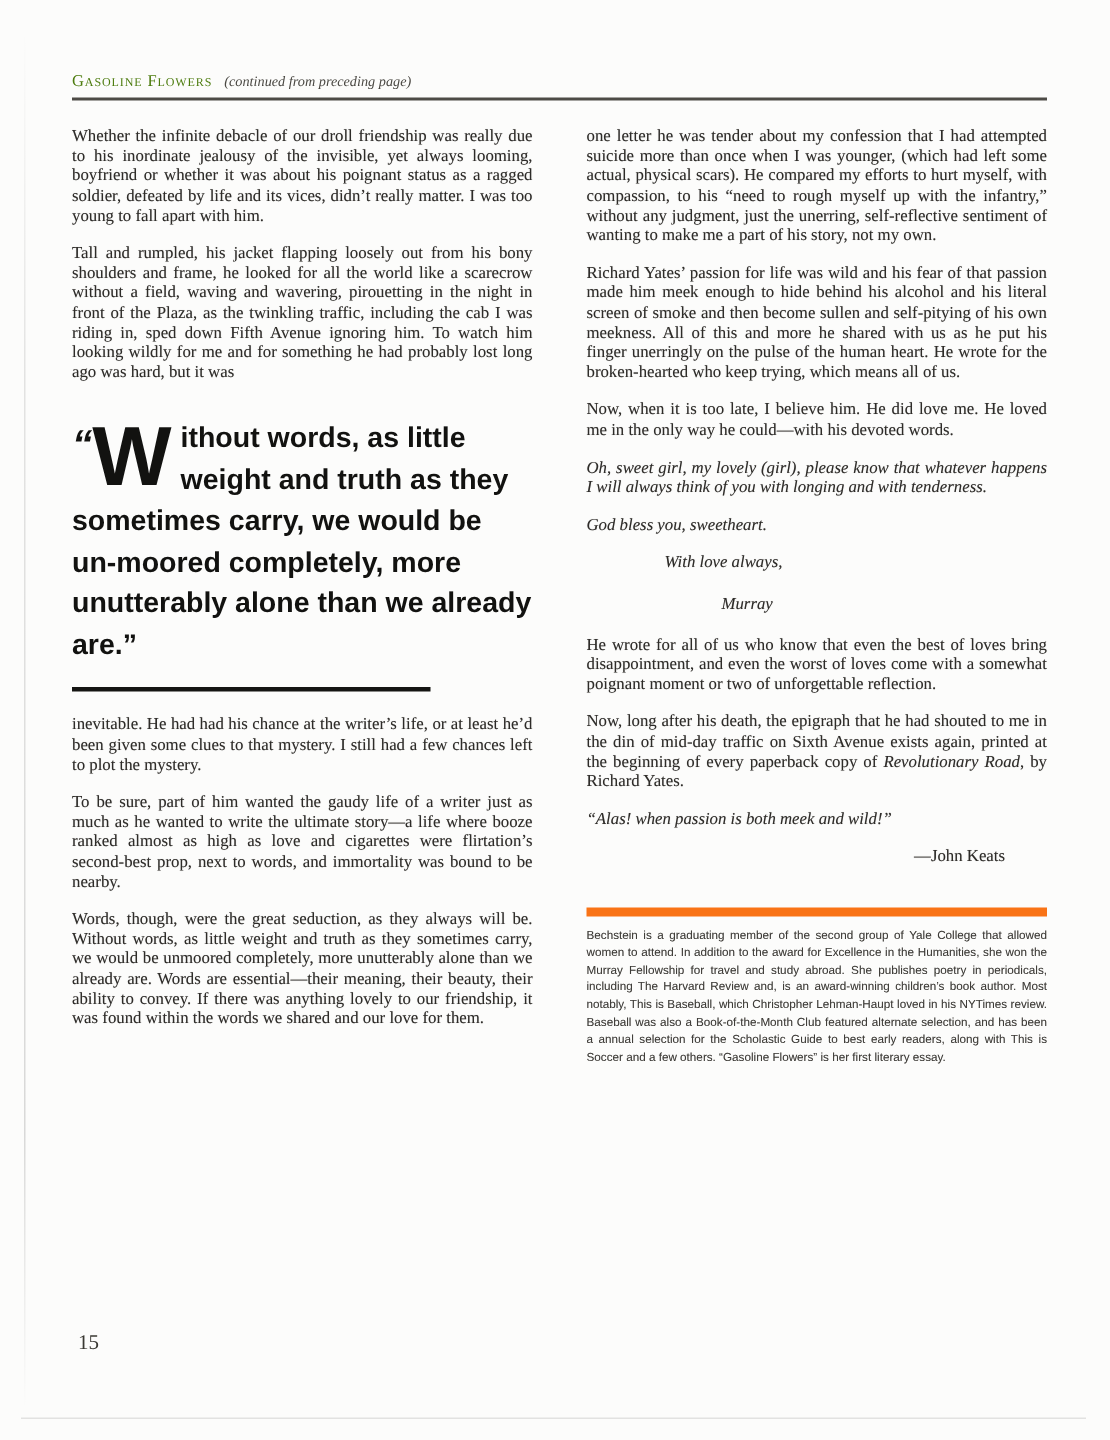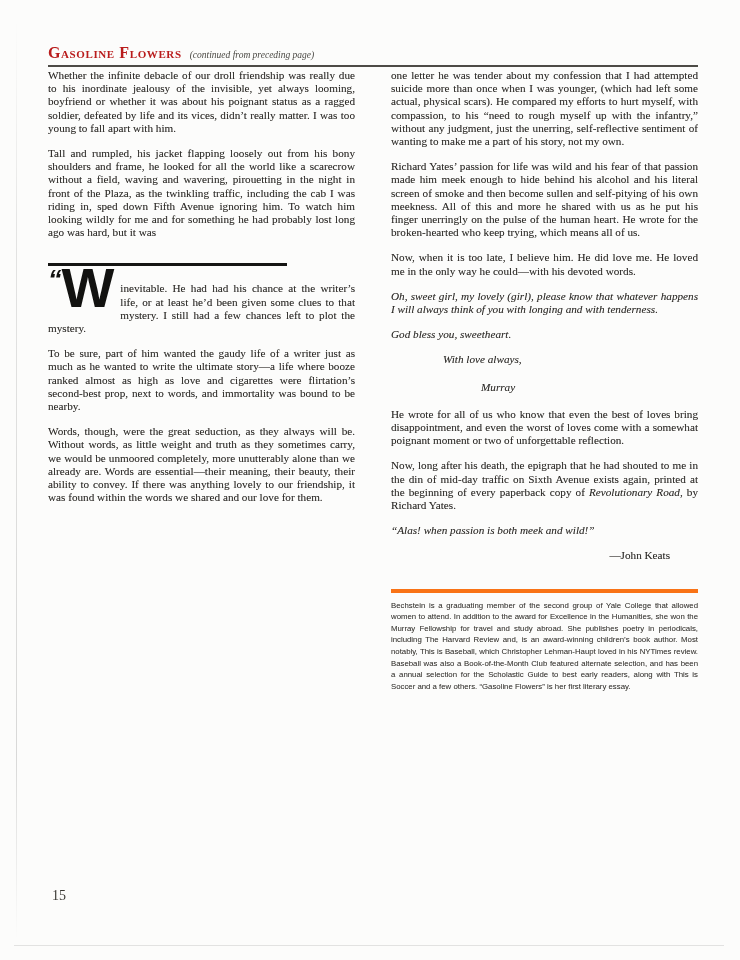--- a/index.html
+++ b/index.html
@@ -13,26 +13,26 @@
   .page { position:absolute; inset:0; background:#fcfcfb; }
   .edge-left  { position:absolute; left:16px; top:20px; width:1px; height:920px;
                 background:linear-gradient(transparent, rgba(0,0,0,0.10) 25%, rgba(0,0,0,0.14) 80%, transparent); }
   .edge-bottom{ position:absolute; left:14px; bottom:14px; height:1px; width:710px;
                 background:rgba(0,0,0,0.10); }
 
   .content { position:absolute; left:48px; top:44px; width:650px; }
 
   .masthead { white-space:nowrap; }
   .masthead .title {
-    font-variant:small-caps; font-weight:bold; font-size:16px; letter-spacing:0.6px; color:#b91c1c;
+    font-variant:small-caps; font-weight:normal; font-size:11px; letter-spacing:0.6px; color:#4d7c0f;
   }
   .masthead .cont { font-style:italic; font-size:9.5px; color:#4a4843; margin-left:4px; }
   .header-rule { margin-top:3px; border-top:2px solid #4d4b46; }
 
-  .cols { display:flex; gap:36px; margin-top:2px; }
+  .cols { display:flex; gap:36px; margin-top:18px; }
   .col { width:312px; font-size:11.2px; line-height:13.2px; text-align:justify;
          text-shadow:0 0 0.5px rgba(40,38,34,0.35); }
   .col p { margin:0 0 12px 0; }
 
   .pullquote {
     margin:24px 0 16px 0;
     font-family:"Liberation Sans", sans-serif;
     font-weight:bold; color:#121210;
     font-size:19px; line-height:27.5px;
     text-align:left; text-shadow:none;
@@ -42,21 +42,21 @@
   .pq-drop { font-size:56px; line-height:46px; }
   .pq-rule { margin-top:14px; width:78%; border-top:3px solid #151513; }
 
   .pagenum { position:absolute; left:52px; top:888px; font-size:14px; color:#3a3833; }
 
   .italic { font-style:italic; }
   .signoff   { margin:0 0 14px 52px !important; font-style:italic; }
   .signature { margin:0 0 14px 90px !important; font-style:italic; }
   .attribution { text-align:right; padding-right:28px; margin-top:2px !important; }
 
-  .bio-block { margin-top:26px; border-top:4px solid #f97316; padding-top:7px; }
+  .bio-block { margin-top:26px; border-top:6px solid #f97316; padding-top:7px; }
   .bio {
     font-family:"Liberation Sans", sans-serif;
     font-size:7.8px; line-height:11.6px; color:#3e3c38;
     text-align:justify; text-shadow:0 0 0.4px rgba(40,38,34,0.3);
     margin:0;
   }
 </style>
 </head>
 <body>
 
@@ -73,20 +73,21 @@
     <div class="header-rule"></div>
 
     <div class="cols">
 
       <div class="col">
         <p>Whether the infinite debacle of our droll friendship was really due to his inordinate jealousy of the invisible, yet always looming, boyfriend or whether it was about his poignant status as a ragged soldier, defeated by life and its vices, didn’t really matter. I was too young to fall apart with him.</p>
         <p>Tall and rumpled, his jacket flapping loosely out from his bony shoulders and frame, he looked for all the world like a scarecrow without a field, waving and wavering, pirouetting in the night in front of the Plaza, as the twinkling traffic, including the cab I was riding in, sped down Fifth Avenue ignoring him. To watch him looking wildly for me and for something he had probably lost long ago was hard, but it was</p>
 
         <div class="pullquote">
           <span class="pq-lead"><span class="pq-open">“</span><span class="pq-drop">W</span></span>
+          <span>ithout words, as little weight and truth as they sometimes carry, we would be un-moored completely, more unutterably alone than we already are.”</span>
           <div class="pq-rule"></div>
         </div>
 
         <p>inevitable. He had had his chance at the writer’s life, or at least he’d been given some clues to that mystery. I still had a few chances left to plot the mystery.</p>
         <p>To be sure, part of him wanted the gaudy life of a writer just as much as he wanted to write the ultimate story—a life where booze ranked almost as high as love and cigarettes were flirtation’s second-best prop, next to words, and immortality was bound to be nearby.</p>
         <p>Words, though, were the great seduction, as they always will be. Without words, as little weight and truth as they sometimes carry, we would be unmoored completely, more unutterably alone than we already are. Words are essential—their meaning, their beauty, their ability to convey. If there was anything lovely to our friendship, it was found within the words we shared and our love for them.</p>
       </div>
 
       <div class="col">
         <p>one letter he was tender about my confession that I had attempted suicide more than once when I was younger, (which had left some actual, physical scars). He compared my efforts to hurt myself, with compassion, to his “need to rough myself up with the infantry,” without any judgment, just the unerring, self-reflective sentiment of wanting to make me a part of his story, not my own.</p>

